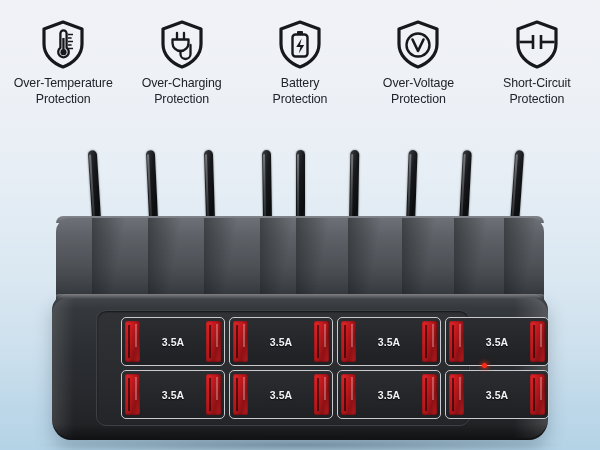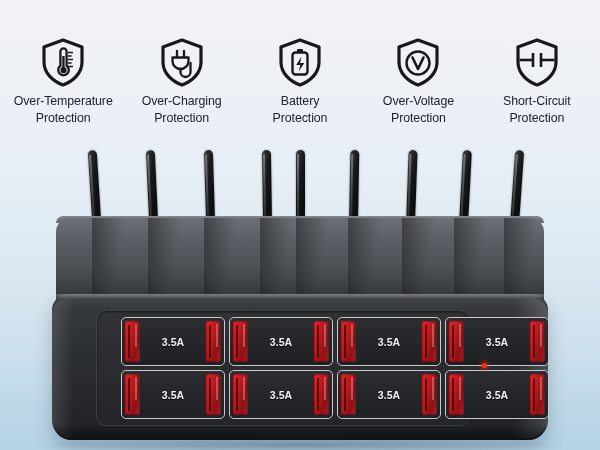--- a/index.html
+++ b/index.html
@@ -11,21 +11,21 @@
   #stage{
     position:relative;width:600px;height:450px;overflow:hidden;
     background:linear-gradient(to bottom,
       #f0f2f6 0%, #eef1f6 18%, #e7eef5 38%,
       #dce9f2 58%, #cfe1ee 76%, #bed8e9 90%, #b4d3e6 100%);
   }
 
   
   #features{
     position:absolute;left:0;top:18px;width:600px;height:108px;
-    display:flex;align-items:flex-end;justify-content:space-between;
+    display:flex;align-items:flex-start;justify-content:space-between;
     padding:0 4px;box-sizing:border-box;
   }
   .feature{
     flex:1 1 0;display:flex;flex-direction:column;align-items:center;
   }
   .shield-wrap{width:52px;height:52px;display:block;}
   .shield-wrap svg{display:block;width:52px;height:52px;}
   .feat-label{
     margin-top:5px;text-align:center;line-height:1.32;
     font-size:12.4px;color:#20242a;letter-spacing:-0.1px;

